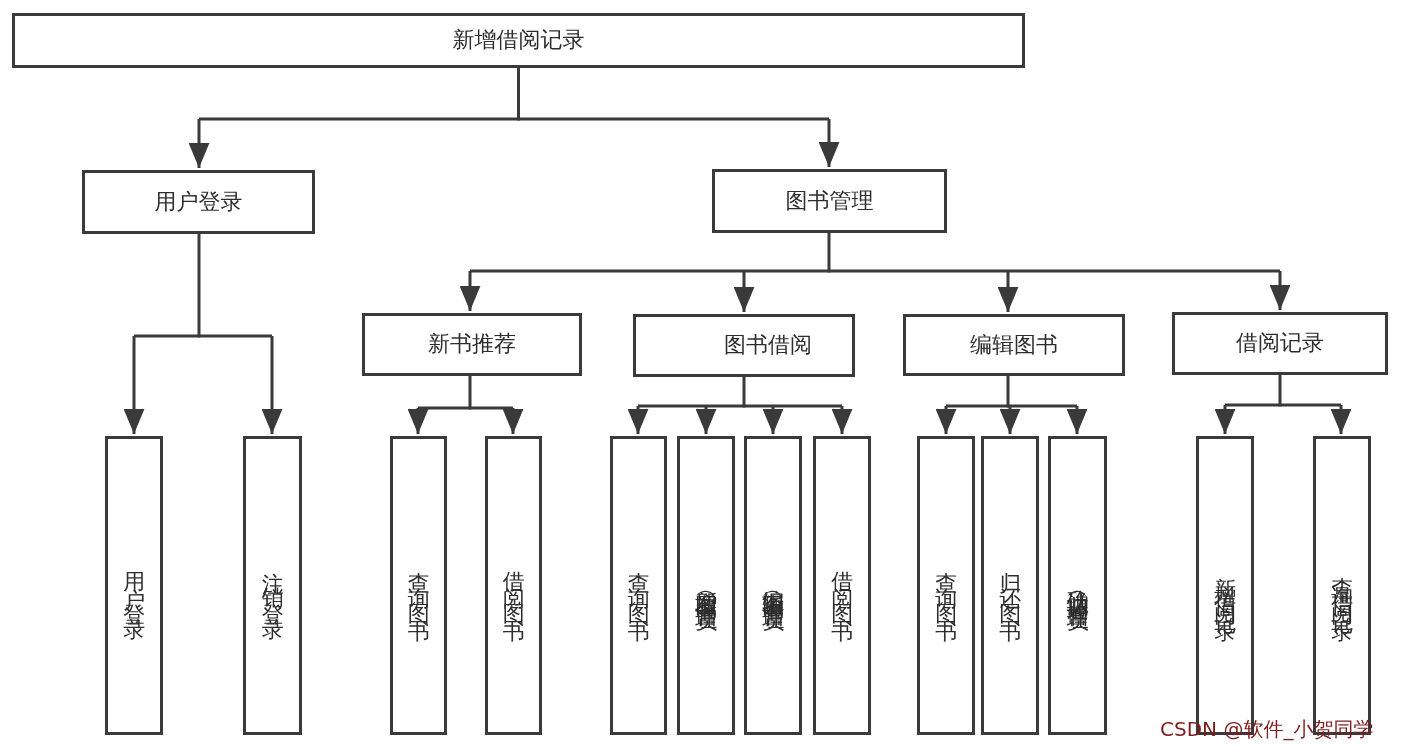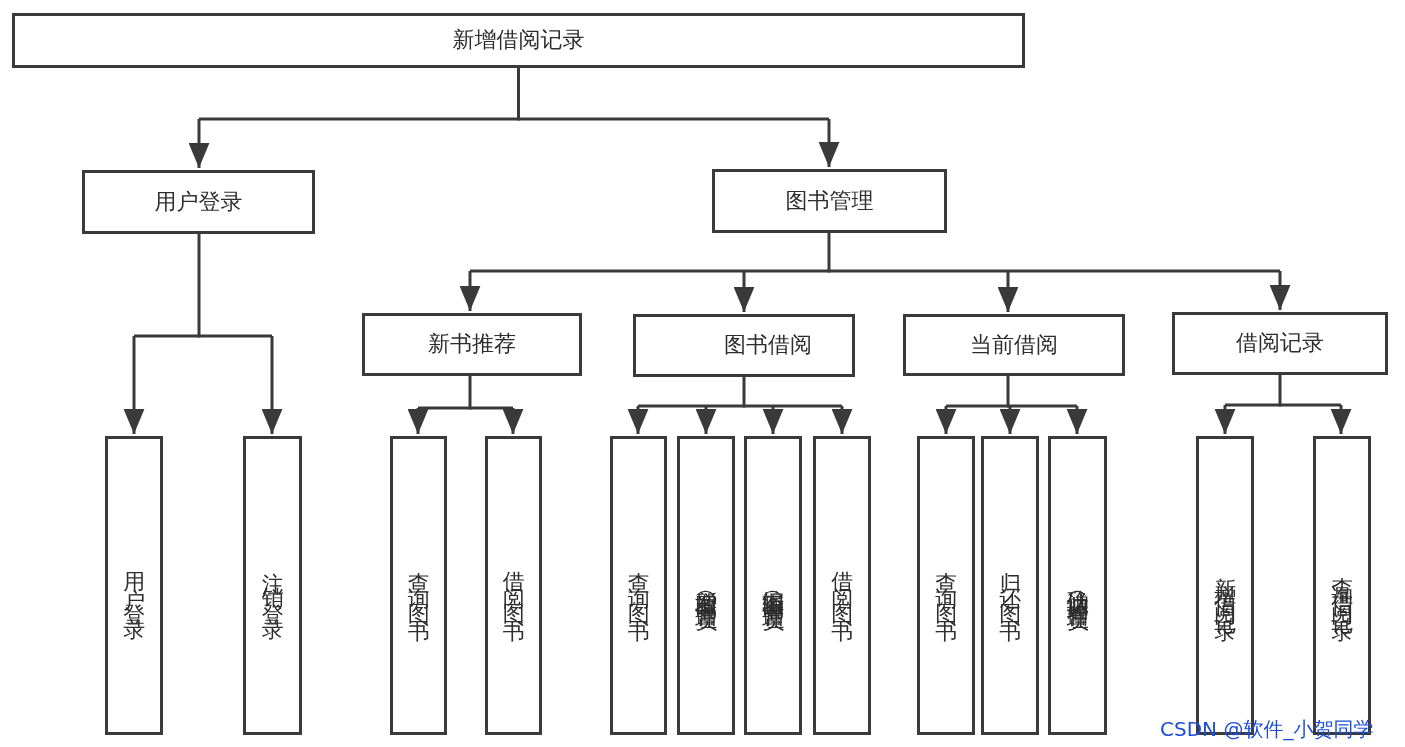--- a/index.html
+++ b/index.html
@@ -36,21 +36,21 @@
     white-space: nowrap;
   }
   .len4 .vtext { letter-spacing: 16px; }
   .len6 .vtext { letter-spacing: 9px; }
   .len9 .vtext { letter-spacing: 3px; }
   .watermark {
     position: absolute;
     left: 1160px;
     top: 716px;
     font-size: 20px;
-    color: #1d4ed8;
+    color: #7f1d1d;
     white-space: nowrap;
   }
 </style>
 </head>
 <body>
 
 <div class="canvas">
 
   <svg class="connectors" viewBox="0 0 1405 747" xmlns="http://www.w3.org/2000/svg">
     <defs>
@@ -113,21 +113,21 @@
     <span>图书管理</span>
   </div>
 
   <div class="node" style="left:362px; top:313px; width:220px; height:63px;">
     <span>新书推荐</span>
   </div>
   <div class="node" style="left:633px; top:314px; width:222px; height:63px;padding-left:48px;">
     <span>图书借阅</span>
   </div>
   <div class="node" style="left:903px; top:314px; width:222px; height:62px;">
-    <span>当前借阅</span>
+    <span>编辑图书</span>
   </div>
   <div class="node" style="left:1172px; top:312px; width:216px; height:63px;">
     <span>借阅记录</span>
   </div>
 
   <div class="node leaf len4" style="left:105px;">
     <span class="vtext">用户登录</span>
   </div>
   <div class="node leaf len4" style="left:243px; width:59px;">
     <span class="vtext">注销登录</span>

